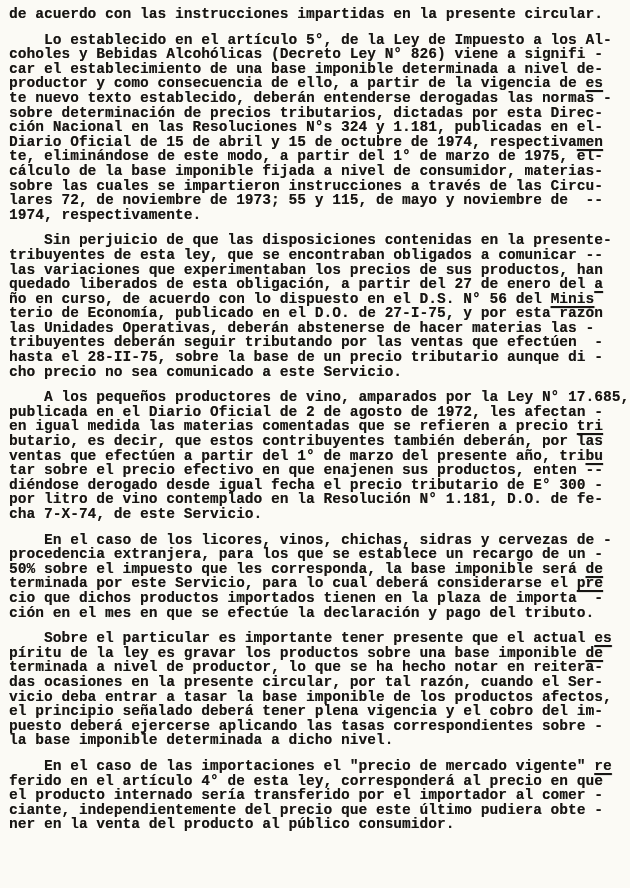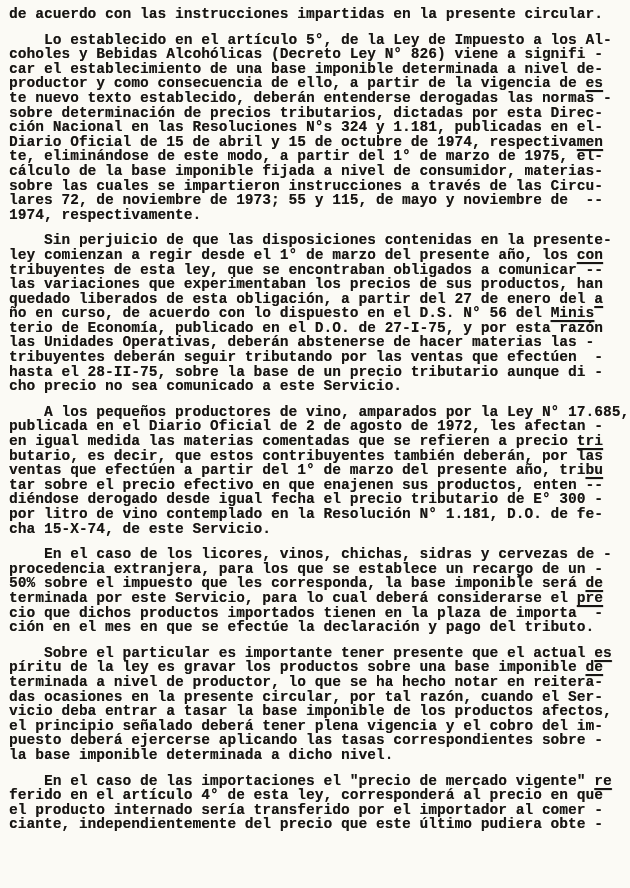--- a/index.html
+++ b/index.html
@@ -58,41 +58,40 @@
         <div class="line">ción Nacional en las Resoluciones N°s 324 y 1.181, publicadas en el-</div>
         <div class="line">Diario Oficial de 15 de abril y 15 de octubre de 1974, respectiva<span class="u">men</span></div>
         <div class="line">te, eliminándose de este modo, a partir del 1° de marzo de 1975, el-</div>
         <div class="line">cálculo de la base imponible fijada a nivel de consumidor, materias-</div>
         <div class="line">sobre las cuales se impartieron instrucciones a través de las Circu-</div>
         <div class="line">lares 72, de noviembre de 1973; 55 y 115, de mayo y noviembre de  --</div>
         <div class="line">1974, respectivamente.</div>
       </div>
       <div class="paragraph">
         <div class="line">    Sin perjuicio de que las disposiciones contenidas en la presente-</div>
-        <div class="line">ley comienzan a regir desde el 1° de marzo del presente año, los <span class="u">con</span></div>
         <div class="line">tribuyentes de esta ley, que se encontraban obligados a comunicar --</div>
         <div class="line">las variaciones que experimentaban los precios de sus productos, han</div>
         <div class="line">quedado liberados de esta obligación, a partir del 27 de enero del <span class="u">a</span></div>
         <div class="line">ño en curso, de acuerdo con lo dispuesto en el D.S. N° 56 del <span class="u">Minis</span></div>
         <div class="line">terio de Economía, publicado en el D.O. de 27-I-75, y por esta razón</div>
         <div class="line">las Unidades Operativas, deberán abstenerse de hacer materias las -</div>
         <div class="line">tribuyentes deberán seguir tributando por las ventas que efectúen  -</div>
         <div class="line">hasta el 28-II-75, sobre la base de un precio tributario aunque di -</div>
         <div class="line">cho precio no sea comunicado a este Servicio.</div>
       </div>
       <div class="paragraph">
         <div class="line">    A los pequeños productores de vino, amparados por la Ley N° 17.685,</div>
         <div class="line">publicada en el Diario Oficial de 2 de agosto de 1972, les afectan -</div>
         <div class="line">en igual medida las materias comentadas que se refieren a precio <span class="u">tri</span></div>
         <div class="line">butario, es decir, que estos contribuyentes también deberán, por las</div>
         <div class="line">ventas que efectúen a partir del 1° de marzo del presente año, tri<span class="u">bu</span></div>
         <div class="line">tar sobre el precio efectivo en que enajenen sus productos, enten --</div>
         <div class="line">diéndose derogado desde igual fecha el precio tributario de E° 300 -</div>
         <div class="line">por litro de vino contemplado en la Resolución N° 1.181, D.O. de fe-</div>
-        <div class="line">cha 15-X-74, de este Servicio.</div>
+        <div class="line">cha 7-X-74, de este Servicio.</div>
       </div>
       <div class="paragraph">
         <div class="line">    En el caso de los licores, vinos, chichas, sidras y cervezas de -</div>
         <div class="line">procedencia extranjera, para los que se establece un recargo de un -</div>
         <div class="line">50% sobre el impuesto que les corresponda, la base imponible será <span class="u">de</span></div>
         <div class="line">terminada por este Servicio, para lo cual deberá considerarse el <span class="u">pre</span></div>
         <div class="line">cio que dichos productos importados tienen en la plaza de importa  -</div>
         <div class="line">ción en el mes en que se efectúe la declaración y pago del tributo.</div>
       </div>
       <div class="paragraph">
@@ -103,15 +102,16 @@
         <div class="line">vicio deba entrar a tasar la base imponible de los productos afectos,</div>
         <div class="line">el principio señalado deberá tener plena vigencia y el cobro del im-</div>
         <div class="line">puesto deberá ejercerse aplicando las tasas correspondientes sobre -</div>
         <div class="line">la base imponible determinada a dicho nivel.</div>
       </div>
       <div class="paragraph">
         <div class="line">    En el caso de las importaciones el "precio de mercado vigente" <span class="u">re</span></div>
         <div class="line">ferido en el artículo 4° de esta ley, corresponderá al precio en que</div>
         <div class="line">el producto internado sería transferido por el importador al comer -</div>
         <div class="line">ciante, independientemente del precio que este último pudiera obte -</div>
+        <div class="line">ner en la venta del producto al público consumidor.</div>
       </div>
     </div>
 </div>
 
 </body></html>

